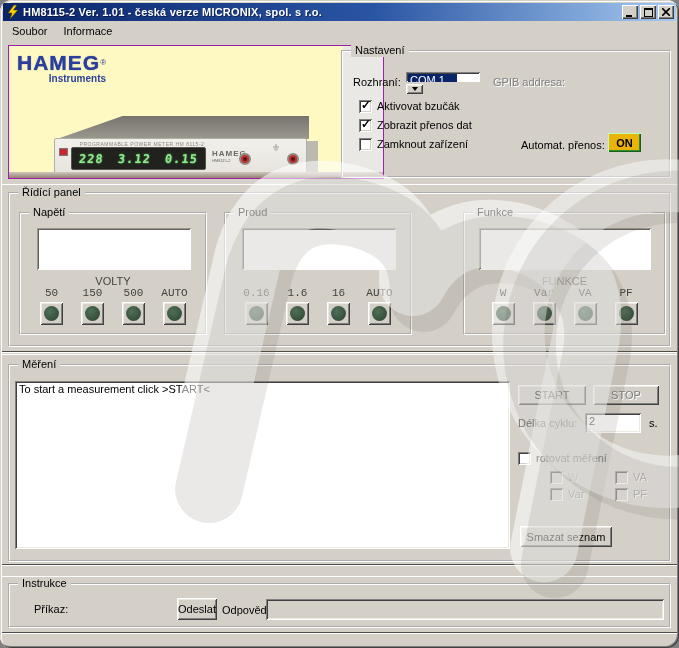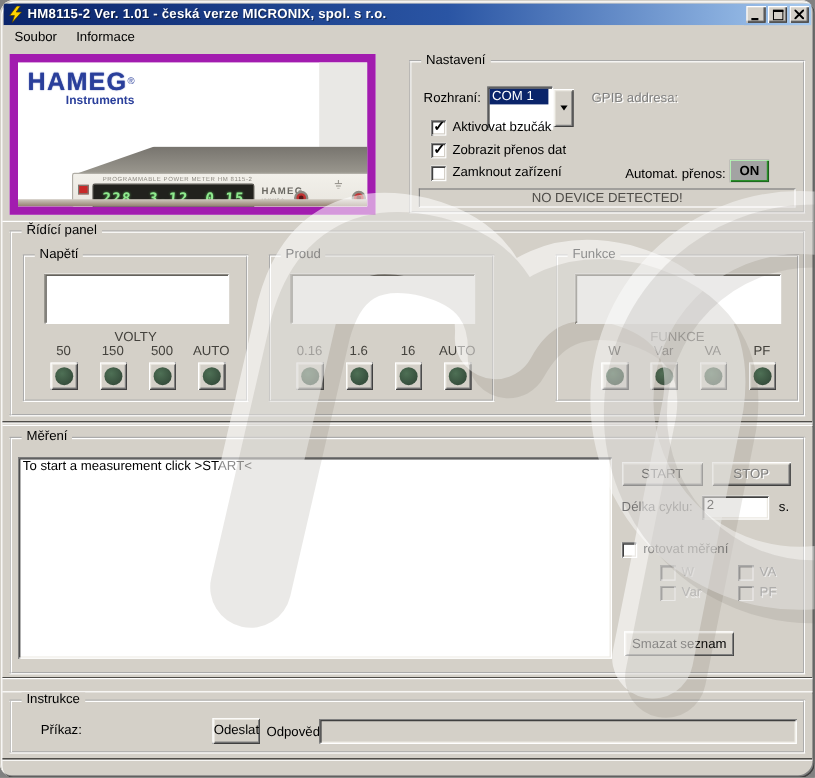--- a/index.html
+++ b/index.html
@@ -32,41 +32,41 @@
   .groupbox { position:absolute; border:2px groove #fff; }
   .legend { position:absolute; top:-8px; left:8px; background:#d4d0c8; padding:0 4px; line-height:13px; }
   .raised { background:#d4d0c8;
     box-shadow: inset 1px 1px 0 #ffffff, inset -1px -1px 0 #404040,
                 inset 2px 2px 0 #ece9e2, inset -2px -2px 0 #808080; }
   .btn { border:none; font-family:"Liberation Sans",sans-serif; font-size:11px; color:#000;
     display:flex; align-items:center; justify-content:center; cursor:default; }
   .btn.disabled { color:#808080; text-shadow:1px 1px 0 #fff; }
   .sunken-thin { background:#d4d0c8; border:1px solid; border-color:#808080 #fff #fff #808080; }
 
-  .combo { position:absolute; height:36px; display:flex; }
+  .combo { position:absolute; height:24px; display:flex;flex-direction:column; }
   .combo .field { flex:1; background:#fff; padding:2px 1px 0 2px; overflow:hidden; white-space:nowrap;
     box-shadow: inset 1px 1px 0 #808080, inset -1px -1px 0 #fff, inset 2px 2px 0 #404040; }
   .combo .field .sel { background:#0a246a; color:#fff; padding:0 12px 1px 2px; }
   .combo .arrow { width:17px; margin:2px 2px 2px 0; display:flex; align-items:center; justify-content:center; }
   .combo .arrow i { width:0; height:0; border:3px solid transparent; border-top:4px solid #000; margin-top:3px; }
   .combo.disabled .field { background:#d4d0c8; color:#808080; }
   .combo.disabled .arrow i { border-top-color:#808080; }
 
   .checkbox { position:absolute; display:flex; align-items:flex-start; }
   .checkbox .box { width:13px; height:13px; background:#fff; flex:none; position:relative;
     box-shadow: inset 1px 1px 0 #808080, inset -1px -1px 0 #fff, inset 2px 2px 0 #404040, inset -2px -2px 0 #d4d0c8; }
   .checkbox.checked .box::after { content:"\2713"; position:absolute; left:2px; top:-2px;
     font-size:12px; font-weight:bold; color:#000; }
   .checkbox .lbl { margin:0 0 0 5px; }
   .checkbox.disabled .box { background:#d4d0c8; }
   .checkbox.disabled .lbl { color:#808080; text-shadow:1px 1px 0 #fff; }
 
   
-  .photo { position:absolute; left:8px; top:45px; width:305px; height:134px; background:#ffffff;
-    border:7px solid #a21caf; overflow:hidden; }
+  .photo { position:absolute; left:8px; top:45px; width:376px; height:134px; background:#fef9c3;
+    border:1px solid #a21caf; overflow:hidden; }
   .photo .wall { position:absolute; right:0; top:0; width:40px; height:100%; background:#e9e8e5; }
   .photo .floor { position:absolute; left:0; bottom:0; width:100%; height:6px;
     background:linear-gradient(#cfc9c0,#94806f); }
   .hameg-logo { position:absolute; left:8px; top:6px; line-height:1; }
   .hameg-logo .main { font-size:21px; font-weight:bold; letter-spacing:1px; color:#2a3f9b;
     text-shadow:0 0 1px #2a3f9b; }
   .hameg-logo sup { font-size:8px; color:#2a3f9b; }
   .hameg-logo .sub { font-size:10px; font-weight:bold; color:#2a3f9b; text-align:right; margin-top:1px; }
   .dev-top { position:absolute; left:48px; top:70px; width:252px; height:23px;
     background:linear-gradient(#77746e,#9b988f); clip-path:polygon(26% 0,100% 0,100% 100%,0 100%); }
@@ -87,34 +87,34 @@
   .dev-brand small { display:block; font-size:4px; letter-spacing:0; font-weight:normal; }
   .jack { position:absolute; width:12px; height:12px; border-radius:50%; border:2px solid #8d8a83; }
   .jack i { position:absolute; left:2px; top:2px; width:4px; height:4px; border-radius:50%; background:rgba(0,0,0,.55); }
   .gnd { position:absolute; left:263px; top:98px; width:8px; height:7px; }
 
   
   .section { position:absolute; left:2px; width:675px; background:transparent; border-top:1px solid #fff;
     box-shadow: 0 1px 0 #4e4c48, 0 2px 0 #ffffff; }
 
   
-  .range-row { position:absolute; left:0; right:13px; bottom:8px; display:flex; justify-content:flex-end; gap:9px; }
+  .range-row { position:absolute; left:0; right:0; bottom:8px; display:flex; justify-content:center; gap:9px;font-family:Liberation Mono, monospace; }
   .range-col { display:flex; flex-direction:column; align-items:center; width:32px; }
   .range-col .rlabel { color:#44423d; margin-bottom:3px; white-space:nowrap; }
   .green-btn { width:23px; height:23px; display:flex; align-items:center; justify-content:center; }
   .green-btn i { width:15px; height:15px; border-radius:50%;
     background:radial-gradient(circle at 38% 35%, #4e7055, #374f3d 70%); }
   .unit-label { position:absolute; left:0; right:0; text-align:center; color:#44423d; }
   .disp { position:absolute; background:#fff;
     box-shadow: inset 1px 1px 0 #9a978f, inset -1px -1px 0 #fff, inset 2px 2px 0 #63615c; }
 
   
   .watermark { position:absolute; left:0; top:40px; pointer-events:none; z-index:60; }
 
-  .on-btn { background:#a3a3a3; font-weight:bold;
+  .on-btn { background:#eab308; font-weight:bold;
     box-shadow: inset 1px 1px 0 #b8ffb8, inset -1px -1px 0 #1c5f1c, inset -2px -2px 0 #2a8f2a; }
 
   .status-bar { display:flex; align-items:center; justify-content:center; color:#4e4c48; }
 
   .listbox { position:absolute; background:#fff; padding:2px 4px;
     box-shadow: inset 1px 1px 0 #808080, inset -1px -1px 0 #fff, inset 2px 2px 0 #404040, inset -2px -2px 0 #ece9e2; }
 
   .input { position:absolute; background:#fff; padding:2px 3px 0 4px; white-space:nowrap; overflow:hidden;
     box-shadow: inset 1px 1px 0 #808080, inset -1px -1px 0 #fff, inset 2px 2px 0 #404040, inset -2px -2px 0 #ece9e2; }
   .input.disabled { background:#d4d0c8; }
@@ -207,21 +207,20 @@
     <div class="checkbox checked" style="left:16px;top:67px">
       <span class="box"></span>
       <span class="lbl">Zobrazit přenos dat</span>
     </div>
     <div class="checkbox" style="left:16px;top:86px">
       <span class="box"></span>
       <span class="lbl">Zamknout zařízení</span>
     </div>
     <span class="lab" style="left:178px;top:87px">Automat. přenos:</span>
     <button class="btn on-btn" style="position:absolute;left:265px;top:81px;width:33px;height:19px">ON</button>
-    <div class="sunken-thin status-bar" style="position:absolute;left:6px;top:105px;width:314px;height:16px">NO DEVICE DETECTED!</div>
   </div>
 
   <div class="section" style="top:184px;height:167px"></div>
   <div class="groupbox" style="left:8px;top:192px;width:663px;height:155px">
     <span class="legend">Řídící panel</span>
 
     <div class="groupbox" style="left:9px;top:18px;width:188px;height:123px">
       <span class="legend">Napětí</span>
       <div class="disp" style="left:16px;top:14px;width:154px;height:42px"></div>
       <div class="unit-label" style="top:61px">VOLTY</div>

